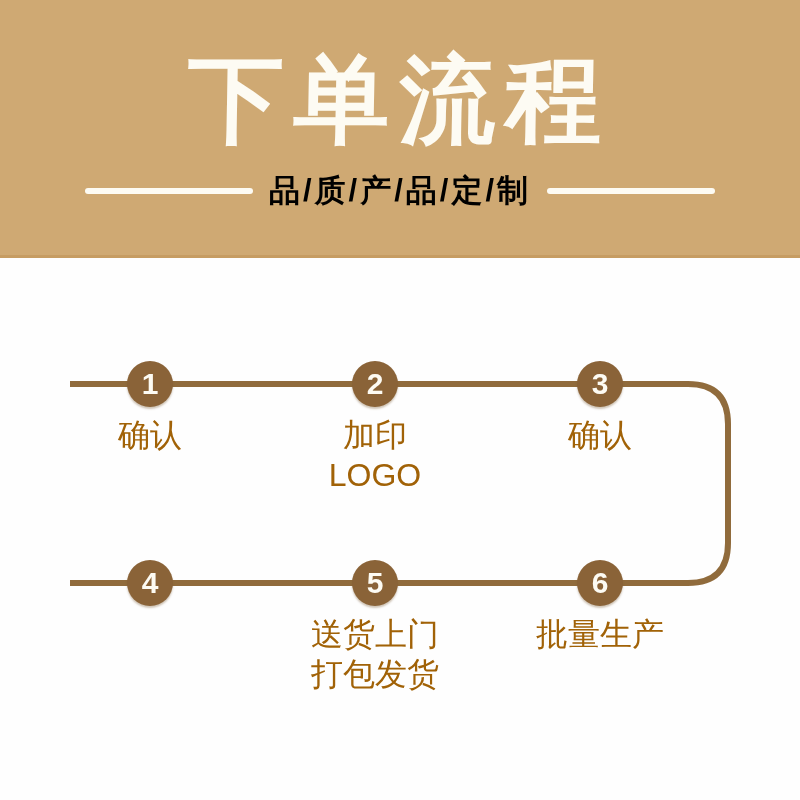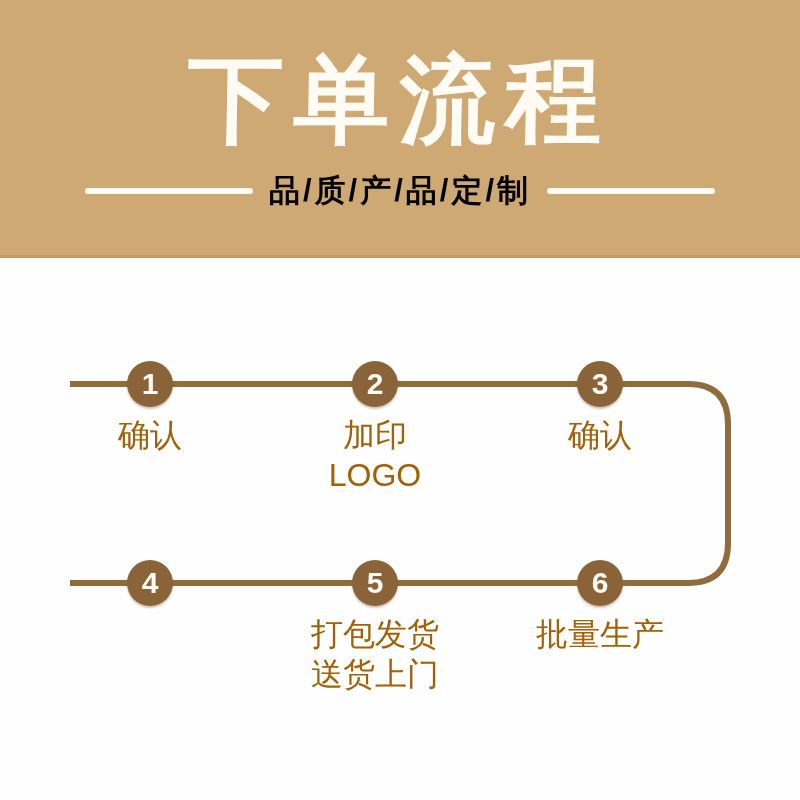--- a/index.html
+++ b/index.html
@@ -132,22 +132,22 @@
         </div>
       <div class="label">
       </div>
     </div>
 
     <div class="step" style="left:265px; top:302px;">
       <div class="badge">
           <span>5</span>
         </div>
       <div class="label">
+        <div>送货上门</div>
         <div>打包发货</div>
-        <div>送货上门</div>
       </div>
     </div>
 
     <div class="step" style="left:490px; top:302px;">
       <div class="badge">
           <span>6</span>
         </div>
       <div class="label">
         <div>批量生产</div>
       </div>

